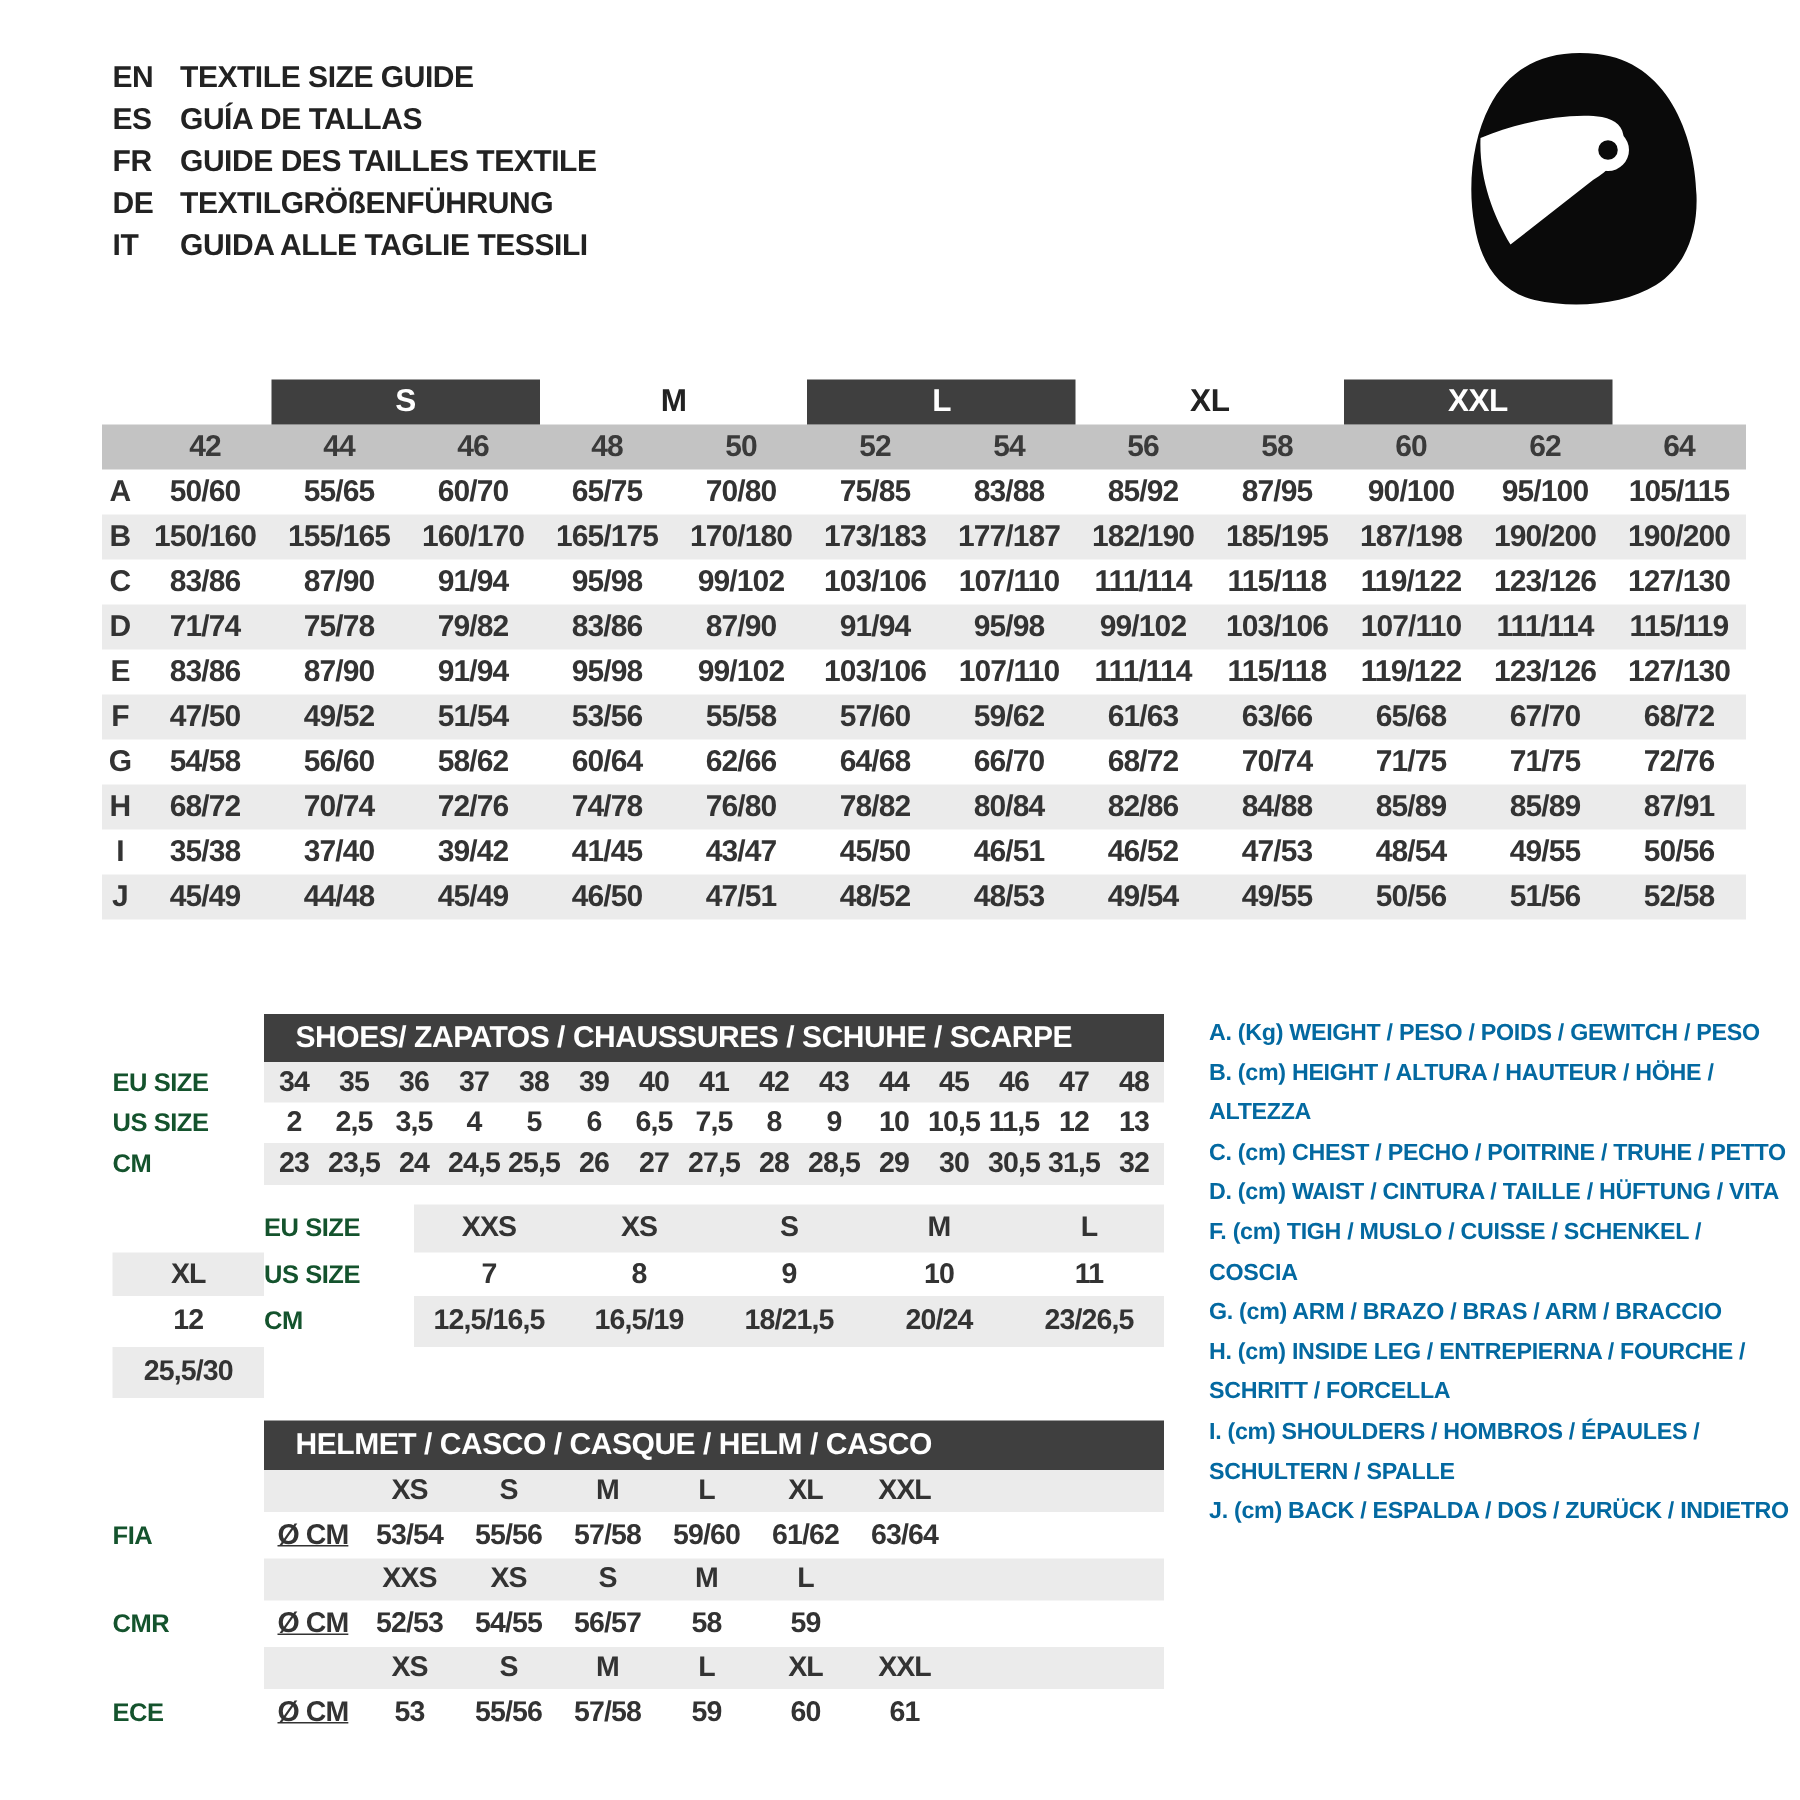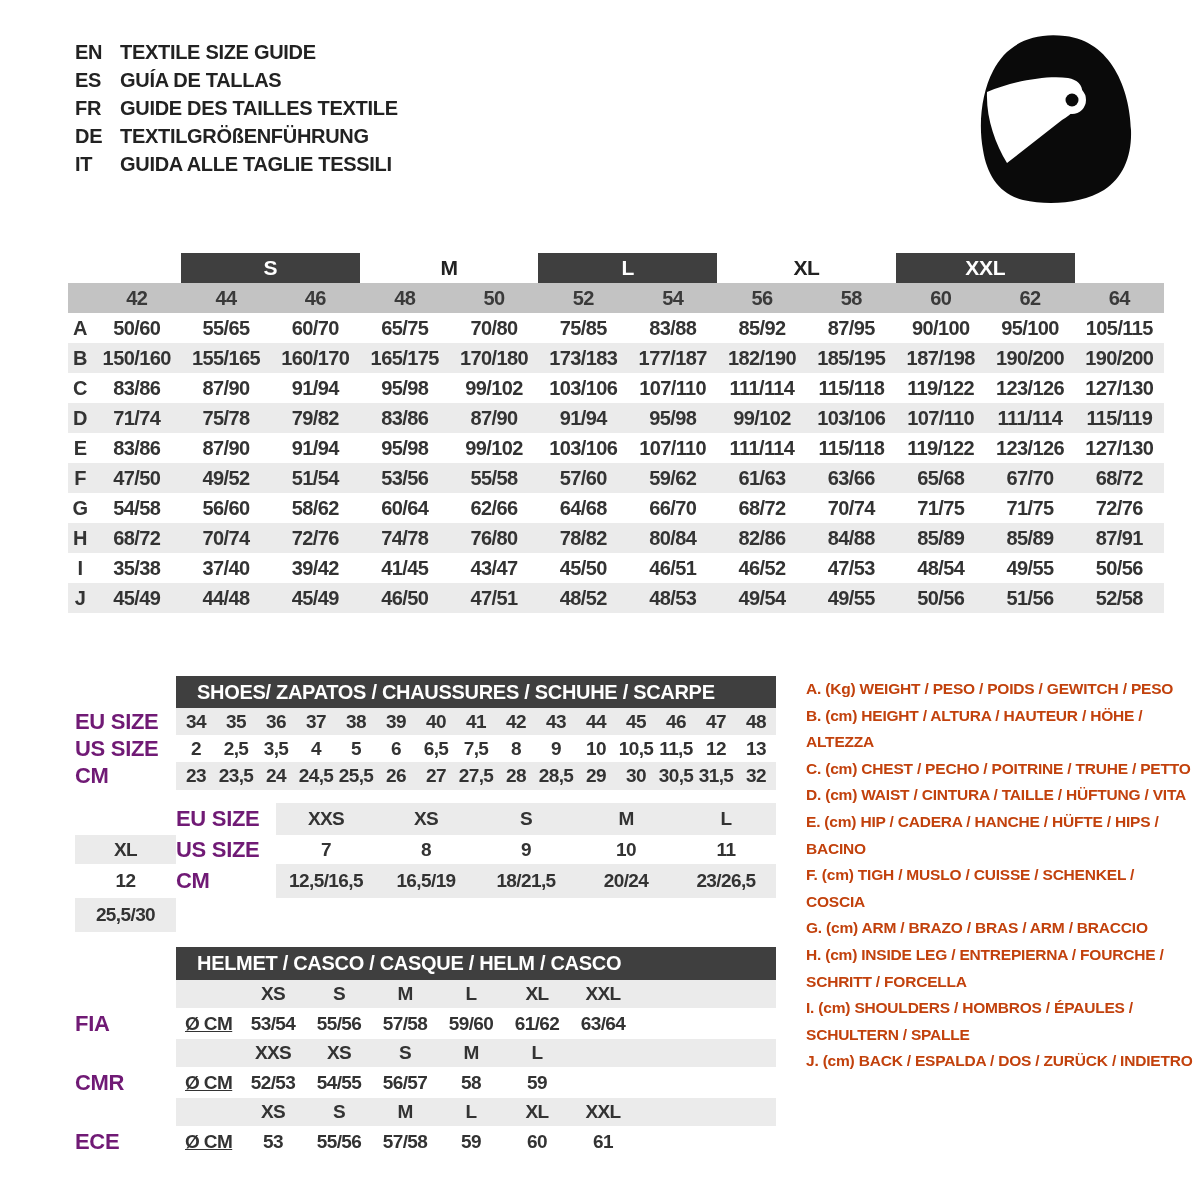--- a/index.html
+++ b/index.html
@@ -46,28 +46,28 @@
   .sub-table { position: absolute; left: 75px; display: grid; }
   #shoes-table  { top: 676px; grid-template-columns: 101px repeat(15, 40px); grid-template-rows: 32px 27px 27px 28px; }
   #gloves-table { top: 803px; grid-template-columns: 101px repeat(6, 100px); grid-template-rows: 32px 29px 34px 34px; }
   #helmet-table { top: 947px; grid-template-columns: 101px 64px repeat(6, 66px) 140px; grid-template-rows: 33px 28px 31px 28px 31px 28px 31px; }
   .title-cell {
     grid-column: 2 / -1;
     background: #3f3f3f; color: #ffffff;
     display: flex; align-items: center;
     font-size: 20px; letter-spacing: -0.3px; padding-left: 21px;
   }
-  .rlabel { display: flex; align-items: center; font-size: 22px; letter-spacing: -0.3px; color: #701a75; }
+  .rlabel { display: flex; align-items: center; font-size: 17px; letter-spacing: -0.3px; color: #14532d; }
   .vcell  { display: flex; align-items: center; justify-content: center; font-size: 19px; letter-spacing: -0.6px; color: #333; }
   .vcell.left { justify-content: flex-start; padding-left: 9px; text-decoration: underline; }
   .stripe-cell { background: #ebebeb; }
 
   
   .legend { position: absolute; left: 806px; top: 676px; width: 390px; }
-  .legend-item { font-size: 15.5px; line-height: 26.6px; letter-spacing: -0.2px; color: #c2410c; }
+  .legend-item { font-size: 15.5px; line-height: 26.6px; letter-spacing: -0.2px; color: #0369a1; }
 </style>
 </head>
 <body>
 
 <div class="langs" id="languages">
     <div class="lang-row">
       <div class="lang-code">EN</div>
       <div class="lang-title">TEXTILE SIZE GUIDE</div>
     </div>
     <div class="lang-row">
@@ -408,19 +408,18 @@
     <div class="vcell">60</div>
     <div class="vcell">61</div>
     <div class="vcell"></div>
   </div>
 
 <div class="legend" id="legend">
     <div class="legend-item"><span>A.</span> <span>(Kg)</span> <span>WEIGHT / PESO / POIDS / GEWITCH / PESO</span> </div>
     <div class="legend-item"><span>B.</span> <span>(cm)</span> <span>HEIGHT / ALTURA / HAUTEUR / HÖHE / ALTEZZA</span> </div>
     <div class="legend-item"><span>C.</span> <span>(cm)</span> <span>CHEST / PECHO / POITRINE / TRUHE / PETTO</span> </div>
     <div class="legend-item"><span>D.</span> <span>(cm)</span> <span>WAIST / CINTURA / TAILLE / HÜFTUNG / VITA</span> </div>
-    <div class="legend-item"><span>E.</span> <span>(cm)</span> <span>HIP / CADERA / HANCHE / HÜFTE / HIPS / BACINO</span> </div>
     <div class="legend-item"><span>F.</span> <span>(cm)</span> <span>TIGH / MUSLO / CUISSE / SCHENKEL / COSCIA</span> </div>
     <div class="legend-item"><span>G.</span> <span>(cm)</span> <span>ARM / BRAZO / BRAS / ARM / BRACCIO</span> </div>
     <div class="legend-item"><span>H.</span> <span>(cm)</span> <span>INSIDE LEG / ENTREPIERNA / FOURCHE / SCHRITT / FORCELLA</span> </div>
     <div class="legend-item"><span>I.</span> <span>(cm)</span> <span>SHOULDERS / HOMBROS / ÉPAULES / SCHULTERN / SPALLE</span> </div>
     <div class="legend-item"><span>J.</span> <span>(cm)</span> <span>BACK / ESPALDA / DOS / ZURÜCK / INDIETRO</span> </div>
   </div>
 
 </body></html>

